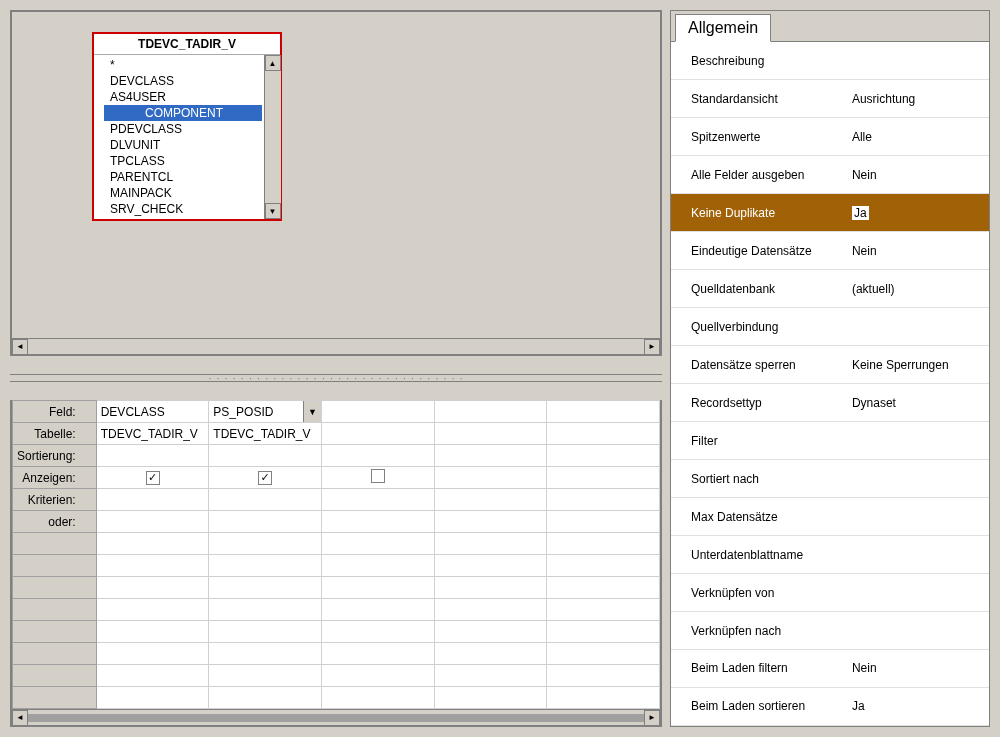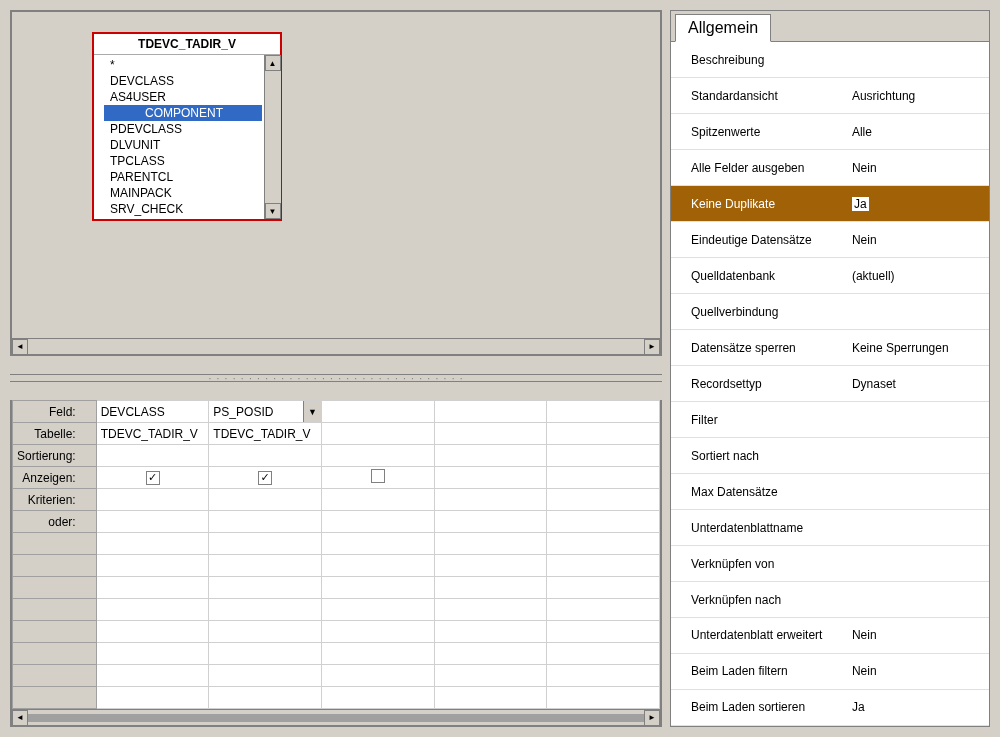--- a/index.html
+++ b/index.html
@@ -537,24 +537,20 @@
           </tr>
           <tr>
             <td>Verknüpfen von</td>
             <td></td>
           </tr>
           <tr>
             <td>Verknüpfen nach</td>
             <td></td>
           </tr>
           <tr>
-            <td>Unterdatenblatt erweitert</td>
-            <td>Nein</td>
-          </tr>
-          <tr>
             <td>Beim Laden filtern</td>
             <td>Nein</td>
           </tr>
           <tr>
             <td>Beim Laden sortieren</td>
             <td>Ja</td>
           </tr>
         </tbody>
     </table>
   </div>

